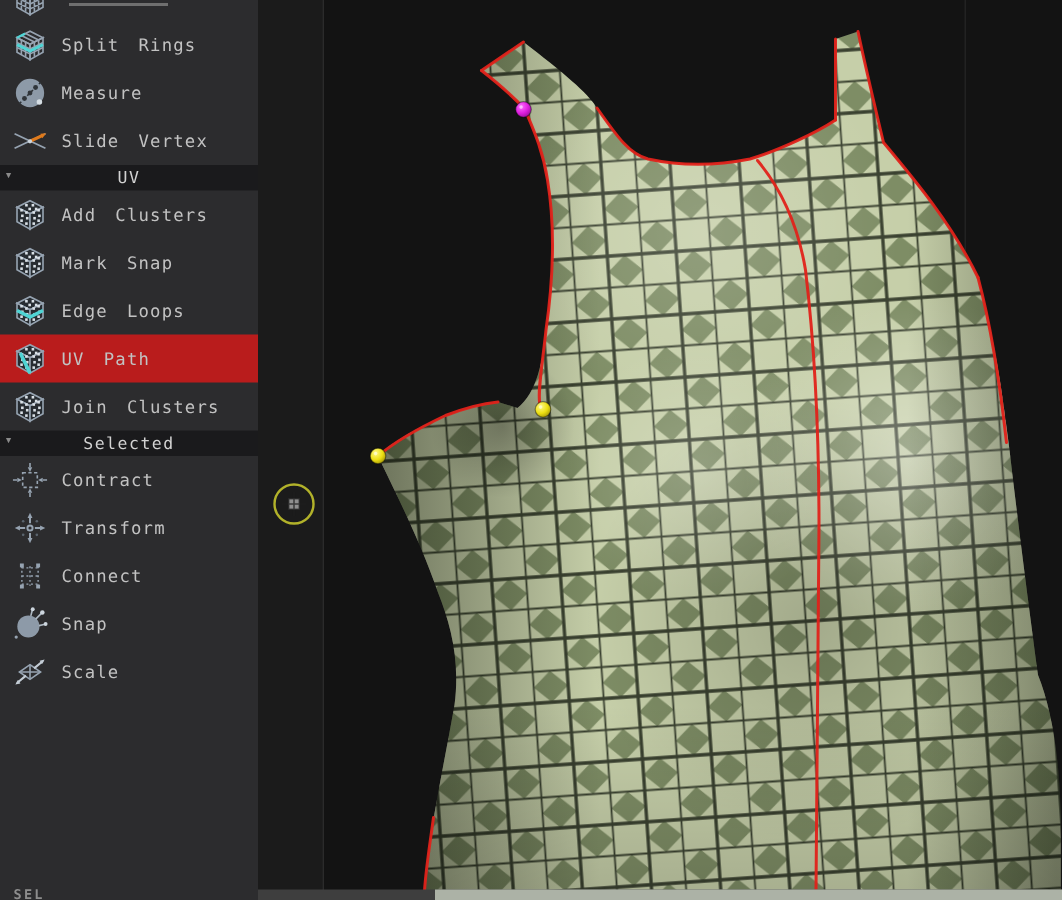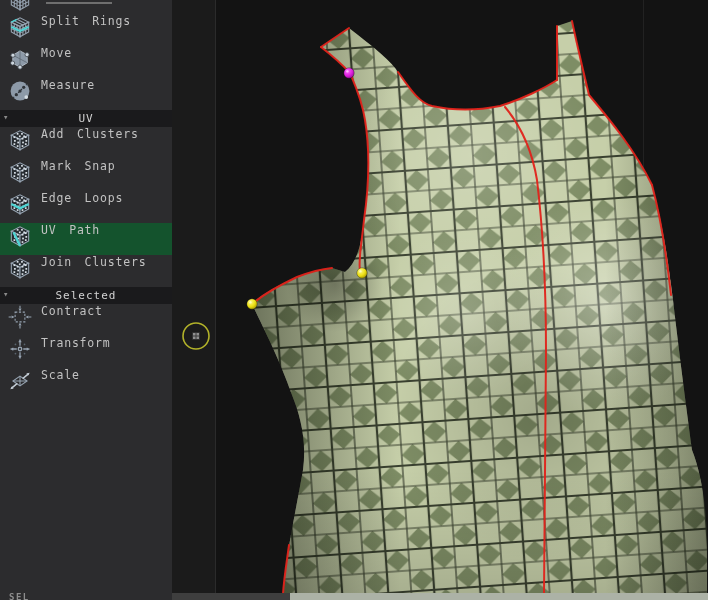--- a/index.html
+++ b/index.html
@@ -1,21 +1,21 @@
 <!DOCTYPE html>
 <html style="--chk-l: #c6cfa9; --chk-d: #7e8d65; --chk-w: #3a4130; --seam: #e0221a;"><head>
 <meta charset="utf-8">
 <style>
   html,body{margin:0;padding:0;background:#101010;}
   body{width:708px;height:600px;overflow:hidden;font-family:"DejaVu Sans Mono","Liberation Mono",monospace;}
   .app{position:relative;width:708px;height:600px;background:#131313;}
   
   .sidebar{position:absolute;left:0;top:0;width:172px;height:600px;background:#2c2c2e;z-index:3;}
-  .row{height:32px;display:flex;padding-left:5px;cursor:default;}
-  .row.sel{background:#14532d;}
+  .row{height:32px;display:flex;align-items:center;padding-left:5px;cursor:default;}
+  .row.sel{background:#b91c1c;}
   .hdr{height:17px;background:#1a1a1c;display:flex;align-items:center;justify-content:center;position:relative;color:#d2d2d2;font-size:11px;letter-spacing:1px;}
   .hdr .tri{position:absolute;left:3px;top:2px;font-size:9px;color:#8a8a8a;}
   .ic{width:30px;height:26px;display:inline-flex;align-items:center;justify-content:center;flex:0 0 30px;}
   .lb{color:#c2c2c2;font-size:11.5px;letter-spacing:.8px;word-spacing:5px;margin-left:6px;white-space:nowrap;}
   .partial{height:14px;position:relative;overflow:hidden;}
   .partial .ic{position:absolute;left:5px;top:-13px;}
   .partial .rem{position:absolute;left:46px;top:2px;width:66px;height:2px;background:#6f6f6f;}
   .sel-label{position:absolute;left:9px;bottom:-2px;font-size:9px;font-weight:bold;color:#8d8d8d;letter-spacing:1.5px;}
   
   .viewport{position:absolute;left:172px;top:0;width:536px;height:600px;background:#131313;}
@@ -54,46 +54,45 @@
             </g>
             <path d="M4,11.8 12,15.8 20,11.8" stroke="#4fd4d4" stroke-width="1.8" fill="none"></path>
             <path d="M4,7.5 9,5" stroke="#4fd4d4" stroke-width="1.4" fill="none"></path>
           </svg>
         </span>
       <span class="lb">Split Rings</span>
     </div>
     <div class="row">
       <span class="ic">
           <svg viewBox="0 0 24 24" width="26" height="26">
-            <path d="M5.5,8.5 12,4.5 18.5,8 18.8,15.5 12,19.5 5.2,15.8 Z" fill="#8d9aa8" stroke="#b9c4ce" stroke-width="0.8"></path>
-            <path d="M12,4.5 12,19.5 M5.5,8.5 18.8,15.5" stroke="#5a646e" stroke-width="0.7" fill="none"></path>
-            <g fill="#cdd6de" stroke="#3a4046" stroke-width="0.7">
-              <circle cx="5.5" cy="8.5" r="1.9"></circle>
-              <circle cx="18.5" cy="8" r="1.9"></circle>
-              <circle cx="12" cy="19.5" r="1.9"></circle>
-              <circle cx="5.2" cy="15.8" r="1.9"></circle>
-            </g>
-          </svg>
-        </span>
-      <span class="lb">Move</span>
-    </div>
-    <div class="row">
-      <span class="ic">
-          <svg viewBox="0 0 24 24" width="26" height="26">
             <circle cx="12" cy="12" r="8.7" fill="#8d9aa8"></circle>
             <path d="M5.5,18.5 18.5,5.5" stroke="#30353a" stroke-width="1" stroke-dasharray="1.6,1.8" fill="none"></path>
             <g fill="#30353a">
               <circle cx="8.6" cy="15.4" r="1.5"></circle>
               <circle cx="12" cy="12" r="1.5"></circle>
               <circle cx="15.4" cy="8.6" r="1.5"></circle>
             </g>
             <circle cx="17.8" cy="17.6" r="1.7" fill="#d5dde3"></circle>
           </svg>
         </span>
       <span class="lb">Measure</span>
+    </div>
+    <div class="row">
+      <span class="ic">
+          <svg viewBox="0 0 24 24" width="26" height="26">
+            <g stroke="#96a3b1" stroke-width="1.1" fill="none">
+              <path d="M2.5,16.5 21.5,7.5"></path>
+              <path d="M2.5,7.5 21.5,16.5"></path>
+            </g>
+            <path d="M12,12.2 19.5,8.7" stroke="#df7a1c" stroke-width="2" fill="none"></path>
+            <polygon points="22,7.3 18.4,7.5 19.6,10.3" fill="#df7a1c"></polygon>
+            <circle cx="12" cy="12.2" r="1.3" fill="#cdd6de"></circle>
+          </svg>
+        </span>
+      <span class="lb">Slide Vertex</span>
     </div>
     <div class="hdr">
       <span class="tri">▾</span>
       <span>UV</span>
     </div>
     <div class="row">
       <span class="ic">
           <svg viewBox="0 0 24 24" width="26" height="26">
             <g fill="#272c31" stroke="#96a3b1" stroke-width="1">
               <polygon points="4,7.5 12,3.5 20,7.5 12,11.5"></polygon>
@@ -280,20 +279,53 @@
             </g>
             <g fill="#5a646e">
               <circle cx="7.8" cy="7.8" r="0.8"></circle>
               <circle cx="16.2" cy="7.8" r="0.8"></circle>
               <circle cx="7.8" cy="16.2" r="0.8"></circle>
               <circle cx="16.2" cy="16.2" r="0.8"></circle>
             </g>
           </svg>
         </span>
       <span class="lb">Transform</span>
+    </div>
+    <div class="row">
+      <span class="ic">
+          <svg viewBox="0 0 24 24" width="26" height="26">
+            <g fill="none" stroke="#96a3b1" stroke-width="0.9" stroke-dasharray="1.2,1.6">
+              <path d="M7,6 V18 M12,6 V18 M17,6 V18 M7,7 H17 M7,12 H17 M7,17 H17"></path>
+            </g>
+            <g fill="#96a3b1">
+              <rect x="5.8" y="4.3" width="2.4" height="2.4"></rect>
+              <rect x="15.8" y="4.3" width="2.4" height="2.4"></rect>
+              <rect x="5.8" y="17.3" width="2.4" height="2.4"></rect>
+              <rect x="15.8" y="17.3" width="2.4" height="2.4"></rect>
+            </g>
+          </svg>
+        </span>
+      <span class="lb">Connect</span>
+    </div>
+    <div class="row">
+      <span class="ic">
+          <svg viewBox="0 0 24 24" width="26" height="26">
+            <circle cx="11" cy="13.5" r="6.8" fill="#8d9aa8"></circle>
+            <g stroke="#aeb9c3" stroke-width="1" fill="none">
+              <path d="M15.5,9 19,5.5 M17.5,13 21.2,12.2 M12.5,7 13.5,3.2"></path>
+            </g>
+            <g fill="#cdd6de">
+              <circle cx="19.6" cy="4.9" r="1.4"></circle>
+              <circle cx="21.6" cy="12" r="1.2"></circle>
+              <circle cx="13.7" cy="2.9" r="1.2"></circle>
+            </g>
+            <circle cx="3.5" cy="20" r="1" fill="#96a3b1"></circle>
+          </svg>
+        </span>
+      <span class="lb">Snap</span>
     </div>
     <div class="row">
       <span class="ic">
           <svg viewBox="0 0 24 24" width="26" height="26">
             <g fill="none" stroke="#96a3b1" stroke-width="1">
               <path d="M12,7.5 18.5,12 12,16.5 5.5,12 Z"></path>
               <path d="M12,7.5 12,16.5 M5.5,12 18.5,12"></path>
             </g>
             <g stroke="#c3ccd5" stroke-width="1.3" fill="none">
               <path d="M14.5,9.8 20,5.2 M9.5,14.2 4,18.8"></path>

